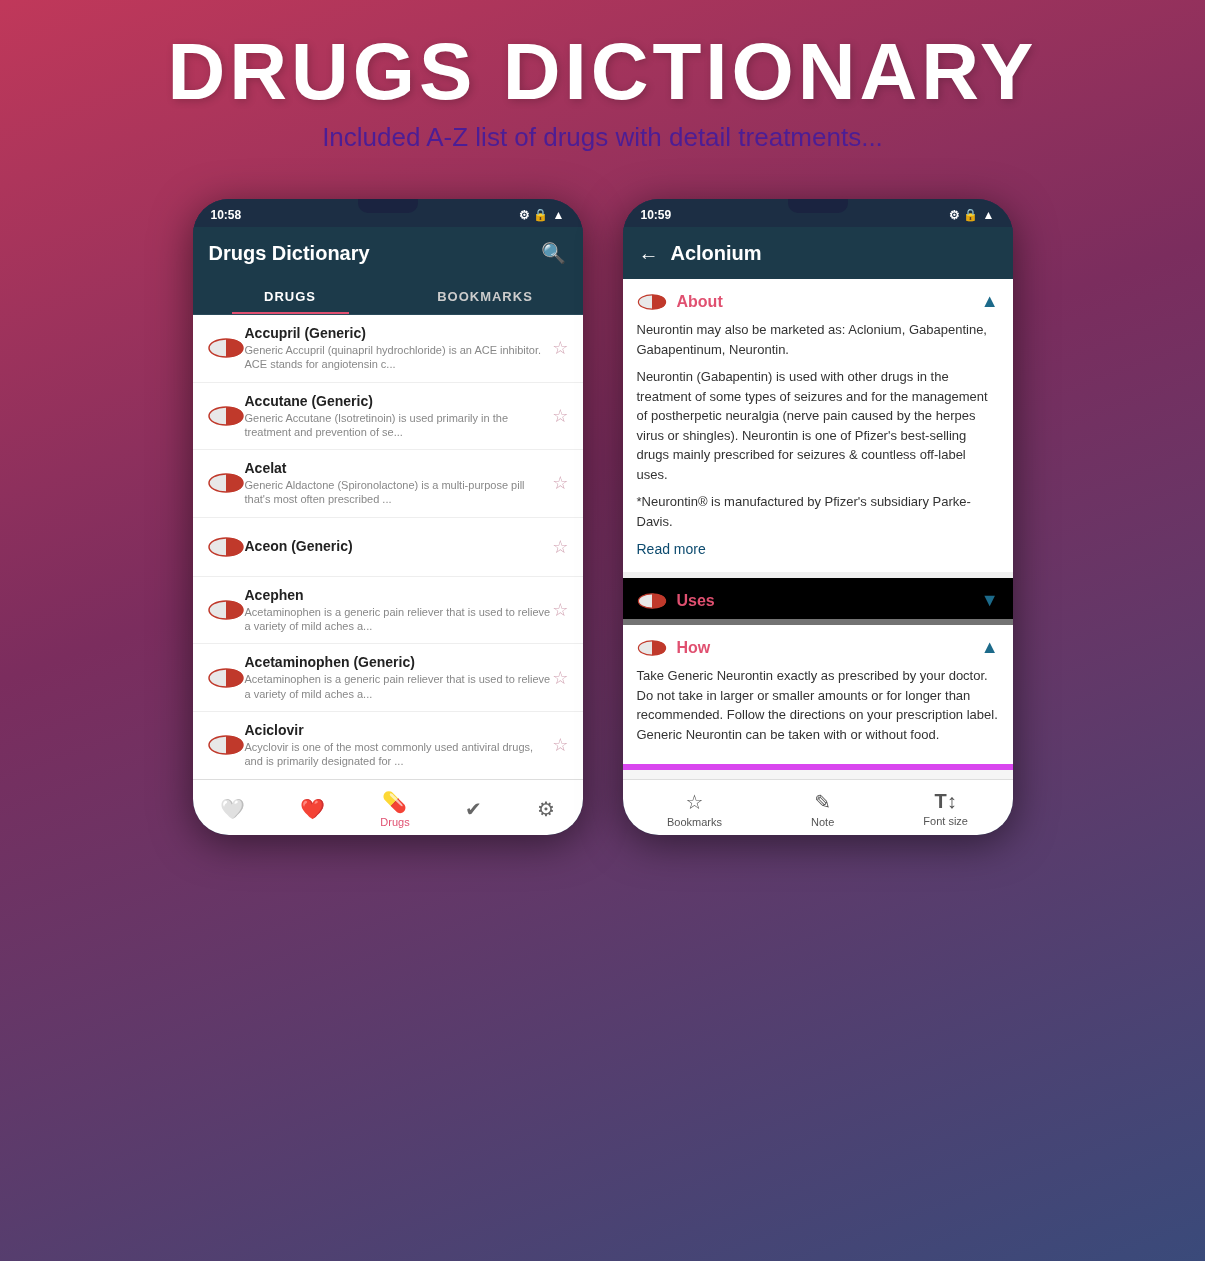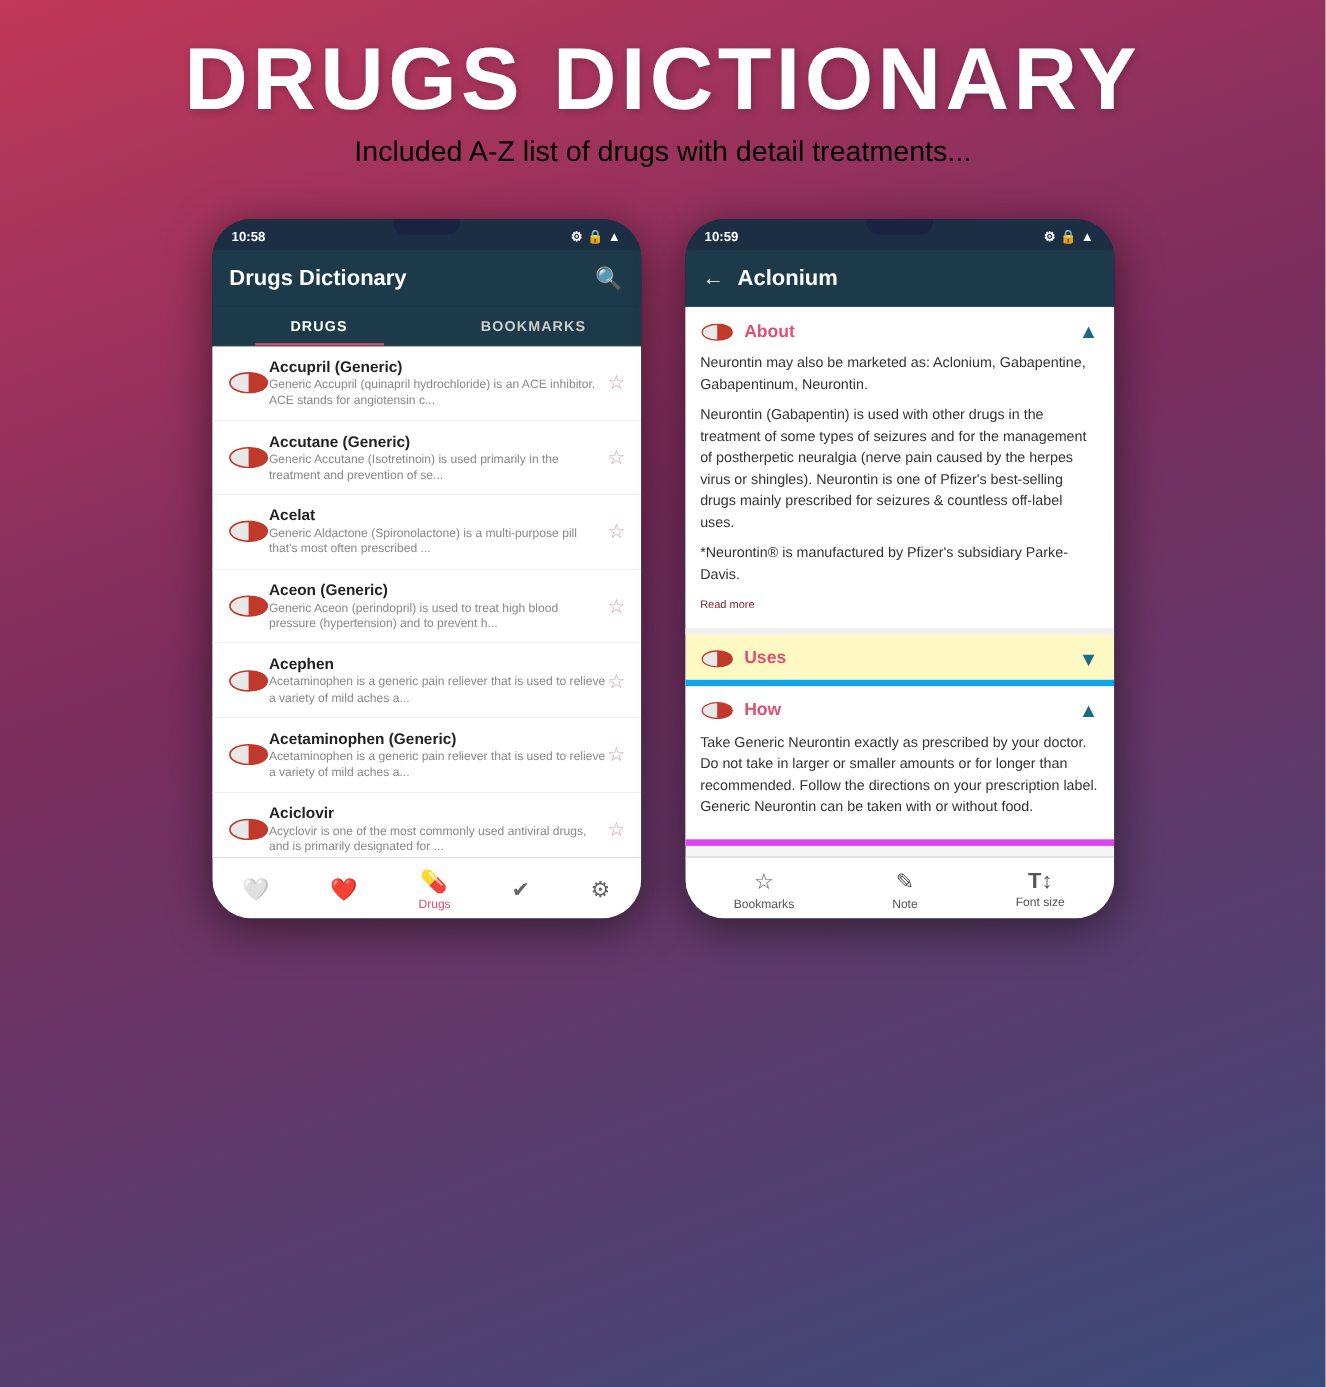--- a/index.html
+++ b/index.html
@@ -24,21 +24,21 @@
       font-size: 80px;
       font-weight: 900;
       color: #fff;
       letter-spacing: 4px;
       line-height: 1;
       text-shadow: 2px 2px 8px rgba(0,0,0,0.2);
     }
 
     .subtitle {
       font-size: 26px;
-      color: #000000;
+      color: #4c1d95;
       margin-top: 10px;
       font-weight: 400;
     }
 
     .phones-row {
       display: flex;
       flex-direction: row;
       gap: 40px;
       margin-top: 28px;
       justify-content: center;
@@ -254,22 +254,22 @@
     .section-body {
       padding: 0 14px 12px 14px;
       font-size: 13px;
       color: #333;
       line-height: 1.5;
     }
 
     .section-body p { margin-bottom: 8px; }
 
     .read-more {
-      color: #7f1d1d;
-      font-size: 10px;
+      color: #0c4a6e;
+      font-size: 14px;
     }
 
     
     .bottom-nav-right {
       background: #fff;
       display: flex;
       justify-content: space-around;
       align-items: center;
       padding: 8px 0 6px 0;
       border-top: 1px solid #ddd;
@@ -285,22 +285,23 @@
       cursor: pointer;
       gap: 2px;
     }
 
     .nav-icon-right { font-size: 20px; }
 
     
     .pill-svg { width: 36px; height: 20px; }
 
     .uses-section {
-      background: #fef9c3;
-      border-bottom: 6px solid #0ea5e9;
+      background: #000000;
+      border-bottom: 6px solid #737373;
+      text-decoration: underline;
     }
 
     .how-section {
       background: #fff;
       border-bottom: 6px solid #d946ef;
     }
   </style>
 </head>
 <body>
 
@@ -383,21 +384,20 @@
 
       <div class="drug-item">
         <div class="drug-icon">
           <svg class="pill-svg" viewBox="0 0 36 20">
             <ellipse cx="18" cy="10" rx="17" ry="9" fill="#e8e8e8" stroke="#c0392b" stroke-width="1.5"></ellipse>
             <path d="M18,1 Q35,1 35,10 Q35,19 18,19 Z" fill="#c0392b"></path>
           </svg>
         </div>
         <div class="drug-text">
           <div class="drug-name">Aceon (Generic)</div>
-          <div class="drug-desc">Generic Aceon (perindopril) is used to treat high blood pressure (hypertension) and to prevent h...</div>
         </div>
         <span class="star-icon">☆</span>
       </div>
 
       <div class="drug-item">
         <div class="drug-icon">
           <svg class="pill-svg" viewBox="0 0 36 20">
             <ellipse cx="18" cy="10" rx="17" ry="9" fill="#e8e8e8" stroke="#c0392b" stroke-width="1.5"></ellipse>
             <path d="M18,1 Q35,1 35,10 Q35,19 18,19 Z" fill="#c0392b"></path>
           </svg>

